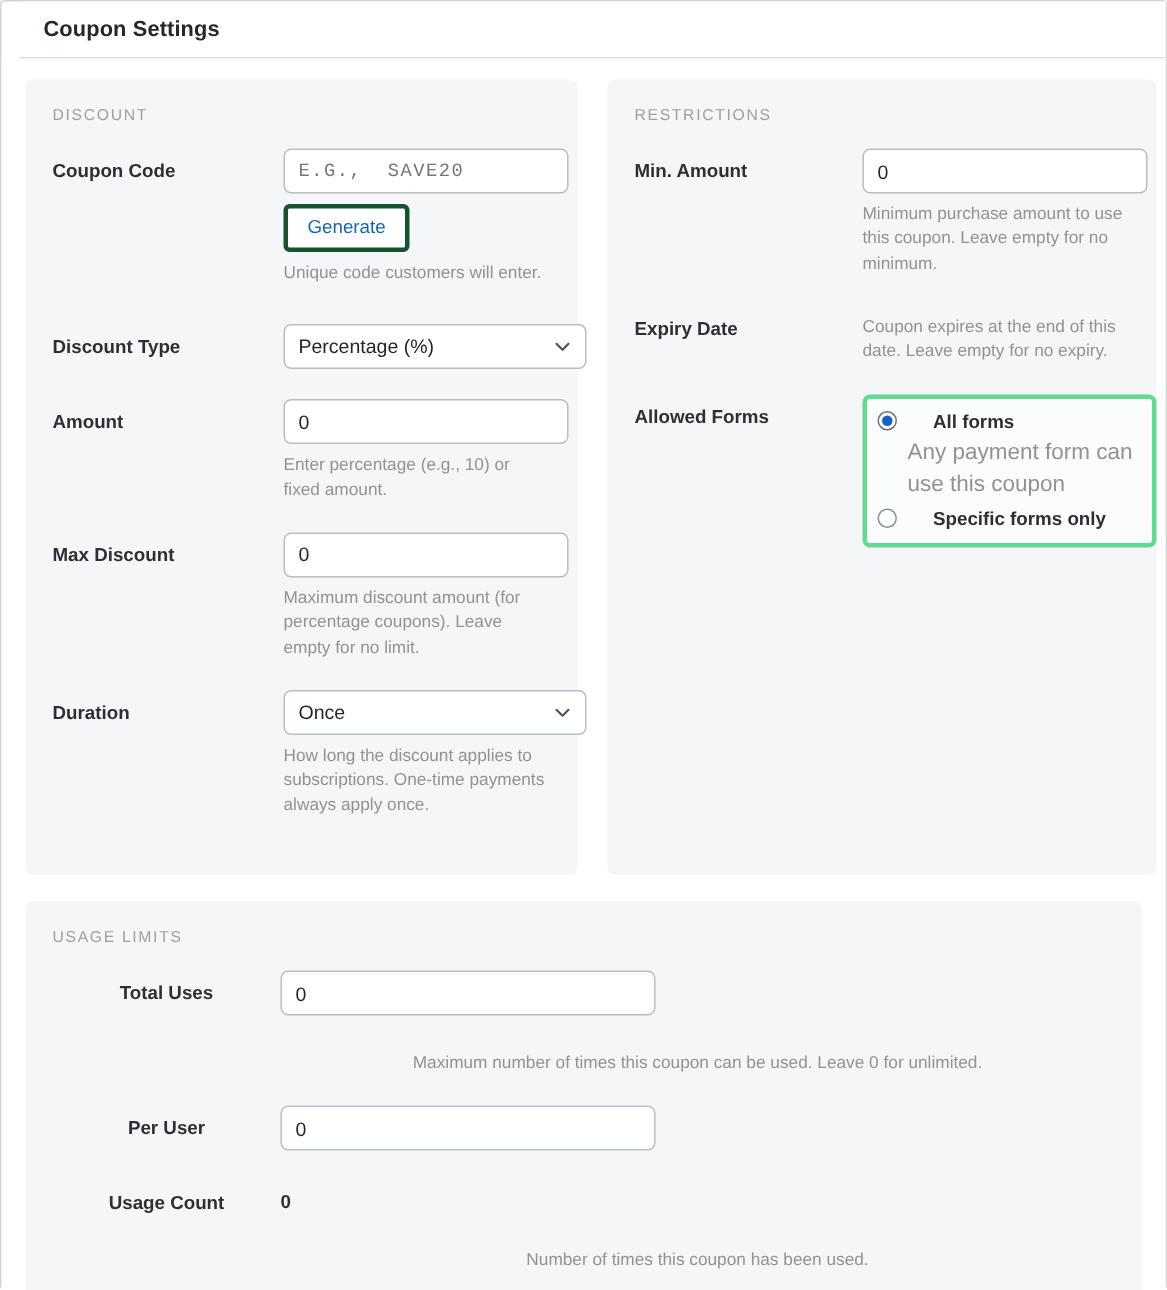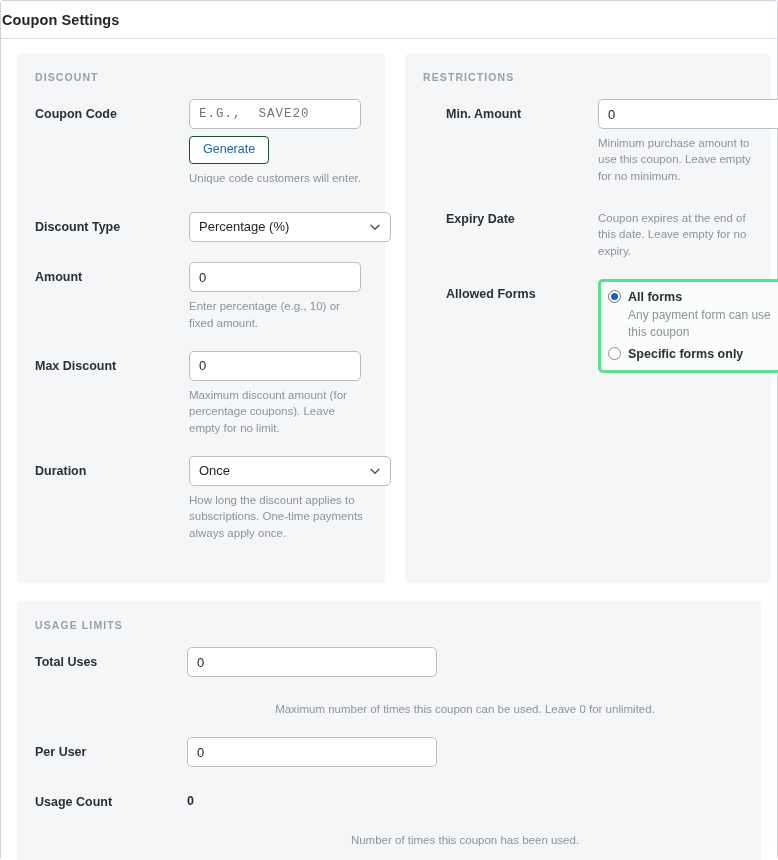--- a/index.html
+++ b/index.html
@@ -19,22 +19,23 @@
     flex-direction: column;
   }
 
   
   .card-header {
     height: 38px;
     flex: 0 0 38px;
     border-bottom: 1px solid #d8dcdf;
     display: flex;
     align-items: center;
-    padding: 0 1px;
-    background: #ffffff;
+    padding: 0 16px;
+    background: #ffffff;
+    margin-left: 12px;
   }
   .card-title {
     font-size: 14.5px;
     font-weight: bold;
     color: #23272b;
     letter-spacing: .1px;
   }
 
   
   .card-body {
@@ -53,48 +54,48 @@
     border-radius: 5px;
     padding: 18px 18px 20px 18px;
   }
   .panel.left  { width: 368px; flex: 0 0 368px; min-height: 530px; }
   .panel.right { width: 366px; flex: 0 0 366px; min-height: 530px; }
   .panel.wide  { width: 100%; margin-top: 18px; min-height: 245px;
                  padding: 18px 18px 26px 18px; }
 
   .section-legend {
     font-size: 10.5px;
-    font-weight: bold;
+    font-weight: normal;
     letter-spacing: 1.1px;
     color: #9aa0a6;
     margin: 0 0 16px 0;
   }
 
   
   .row {
     display: flex;
     align-items: flex-start;
     margin-bottom: 4px;
   }
   .row-label {
     font-size: 12.5px;
     font-weight: bold;
     color: #2b3036;
     padding-top: 8px;
     line-height: 1.2;
   }
   .panel.left .row-label  { width: 154px; flex: 0 0 154px; }
-  .panel.right .row-label { width: 152px; flex: 0 0 152px; margin-left: 23px; }
-  .panel.wide .row-label  { width: 152px; flex: 0 0 152px; }
+  .panel.right .row-label { width: 152px; flex: 0 0 152px; }
+  .panel.wide .row-label  { width: 152px; flex: 0 0 152px; text-align: center; }
 
   .row-control { flex: 1 1 auto; min-width: 0; }
 
   .ctl {
     display: block;
-    width: 172px;
+    width: 190px;
     height: 30px;
     border: 1px solid #b9bec3;
     border-radius: 5px;
     background: #ffffff;
     font-size: 13px;
     color: #212529;
     padding: 0 9px;
     line-height: 28px;
     font-family: "Liberation Sans", sans-serif;
     outline: none;
@@ -130,21 +131,21 @@
   }
 
   
   .btn-outline {
     display: inline-block;
     margin-top: 7px;
     padding: 5px 13px 6px 13px;
     font-size: 12.5px;
     color: #1268b3;
     background: #ffffff;
-    border: 1px solid #14532d;
+    border: 3px solid #14532d;
     border-radius: 4px;
     cursor: pointer;
     font-family: "Liberation Sans", sans-serif;
     line-height: 1.2;
   }
 
   .help {
     font-size: 11.5px;
     color: #8e9398;
     line-height: 1.42;
@@ -161,21 +162,21 @@
   .radio-box {
     border: 3px solid #5fdc92;
     border-radius: 5px;
     padding: 7px 9px 8px 7px;
     width: 196px;
     background: #fbfcfc;
   }
   .radio-line {
     display: flex;
     align-items: center;
-    gap: 7px;
+    gap: 24px;
     margin: 1px 0;
   }
   .radio {
     width: 13px; height: 13px;
     flex: 0 0 13px;
     border-radius: 50%;
     border: 1px solid #8b9096;
     background: #ffffff;
     position: relative;
   }
@@ -187,21 +188,21 @@
     width: 7px; height: 7px;
     border-radius: 50%;
     background: #1263c4;
   }
   .radio-label {
     font-size: 12.5px;
     font-weight: bold;
     color: #2b3036;
   }
   .radio-help {
-    font-size: 12px;
+    font-size: 15px;
     color: #8e9398;
     line-height: 1.4;
     margin: 3px 0 6px 20px;
     max-width: 160px;
   }
 
   .static-value {
     font-size: 12.5px;
     font-weight: bold;
     color: #2b3036;

